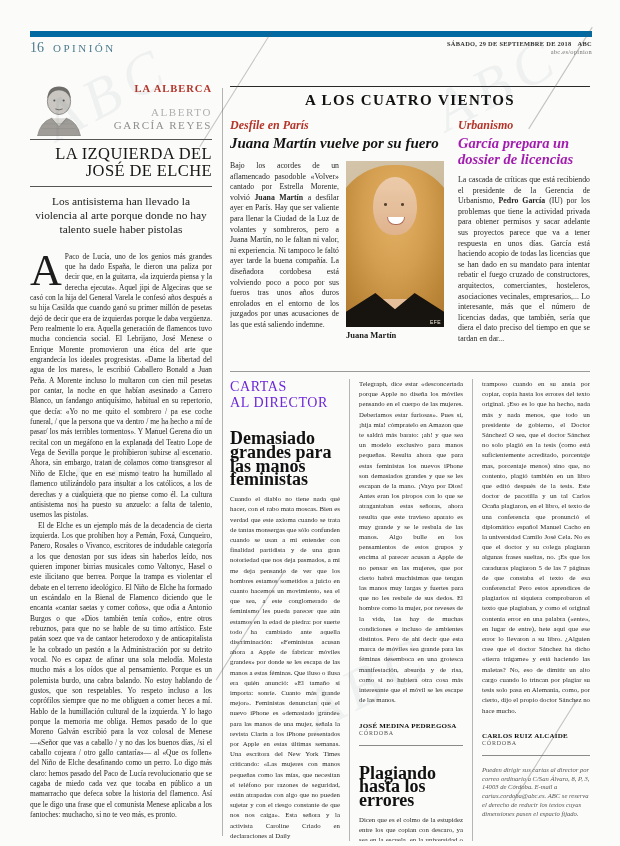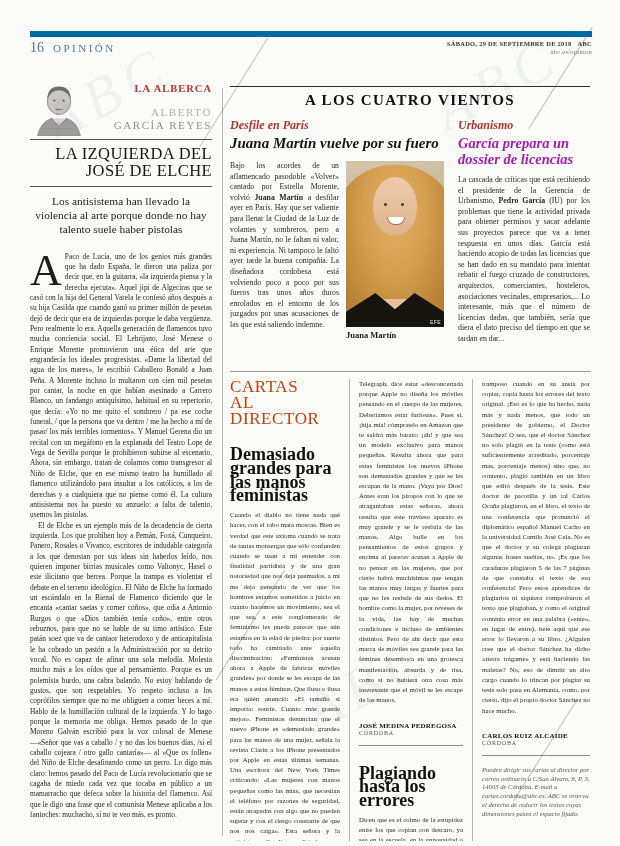--- a/index.html
+++ b/index.html
@@ -69,21 +69,21 @@
           font-size:5px;color:#f3eedd;letter-spacing:.4px;}
   .caption{font-weight:bold;font-size:8.5px;margin-top:3px;color:#1a1a1a;}
 
   
   .cartas{border-top:1px solid #9a9a9a;margin-top:0;padding-top:7px;display:flex;height:462px;overflow:hidden;}
   .c-col{overflow:hidden;}
   .c1{width:110px;}
   .c2{width:104px;}
   .c3{flex:1;}
   .csep{width:1px;background:#b5b5b3;margin:0 9px;}
-  .cartas-title{font-size:17px;line-height:16px;letter-spacing:.6px;color:#c2410c;margin-bottom:13px;}
+  .cartas-title{font-size:14px;line-height:16px;letter-spacing:.6px;color:#6d28d9;margin-bottom:13px;}
   .letter-title{font-weight:bold;font-size:18px;line-height:13.8px;color:#111;margin-bottom:7px;margin-top:21px;}
   .cbody{font-size:6.8px;line-height:10.2px;text-align:justify;color:#2a2a2a;}
   .sig{margin-top:16px;}
   .sig-name{font-weight:bold;font-size:7px;letter-spacing:.2px;color:#111;}
   .sig-city{font-size:6px;letter-spacing:.8px;color:#555;}
   .lrule{border-top:1px solid #8a8a8a;margin:9px 0 10px;}
   .note{font-style:italic;font-size:6.6px;line-height:8.8px;color:#555;}
 
   
   .wm{position:absolute;font-style:italic;font-size:58px;letter-spacing:8px;color:#30506a;

